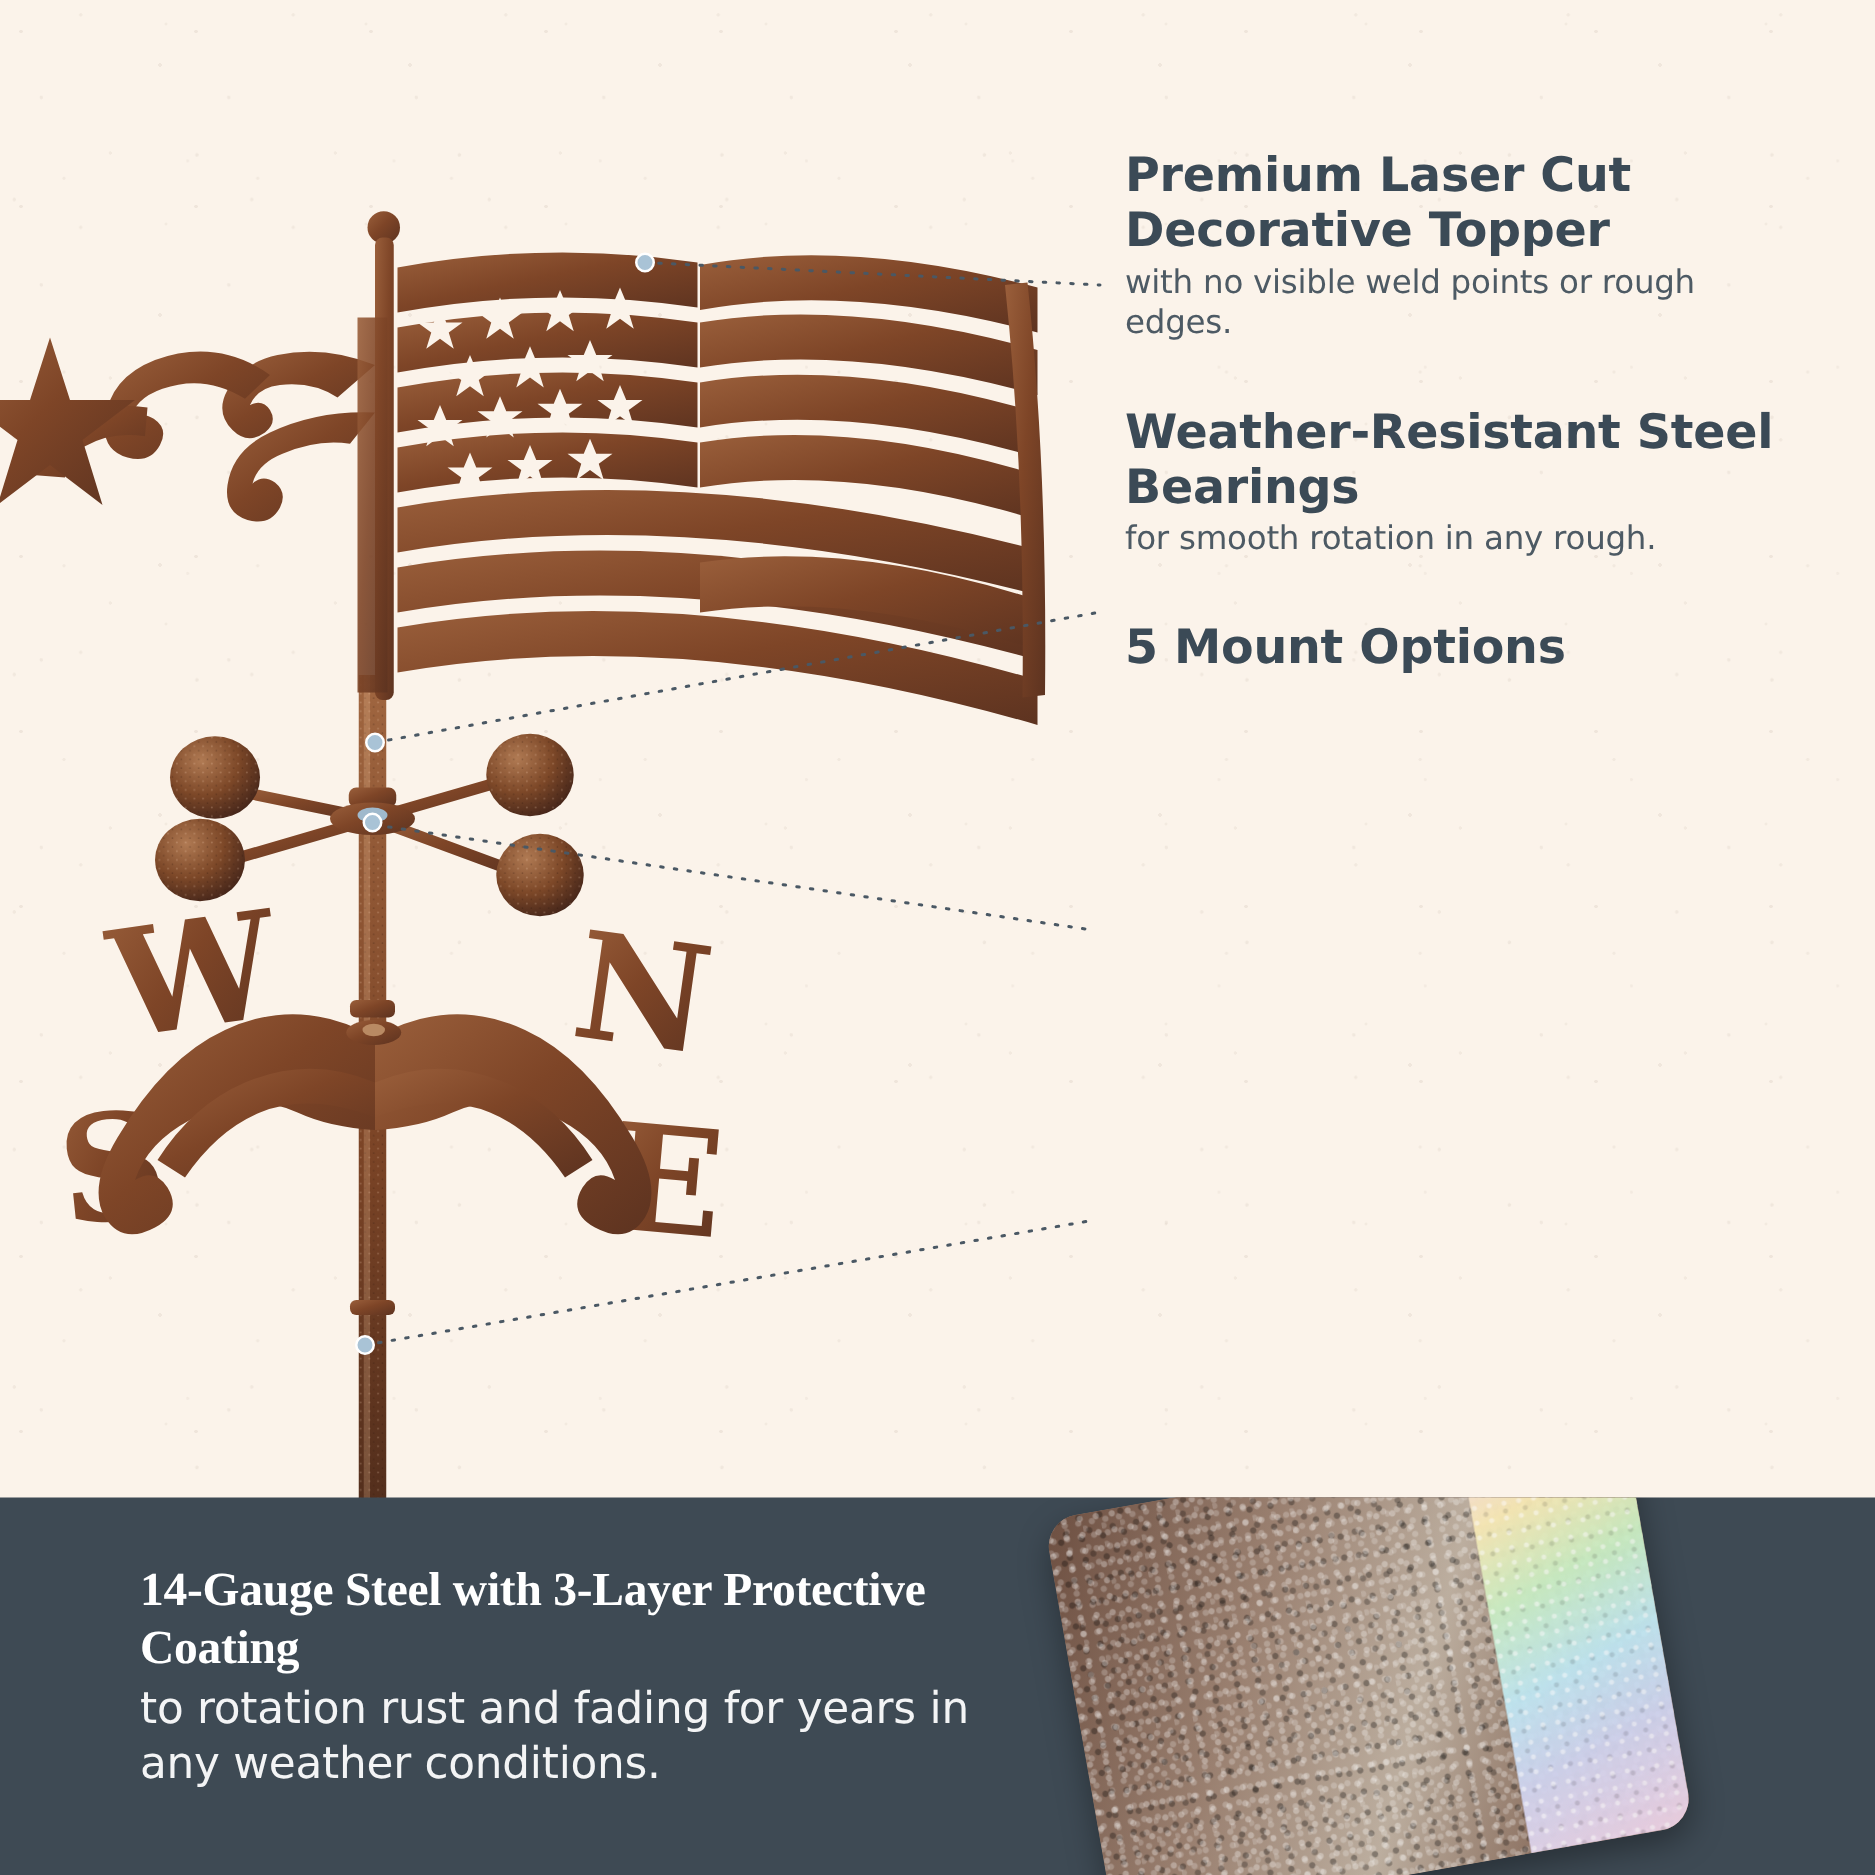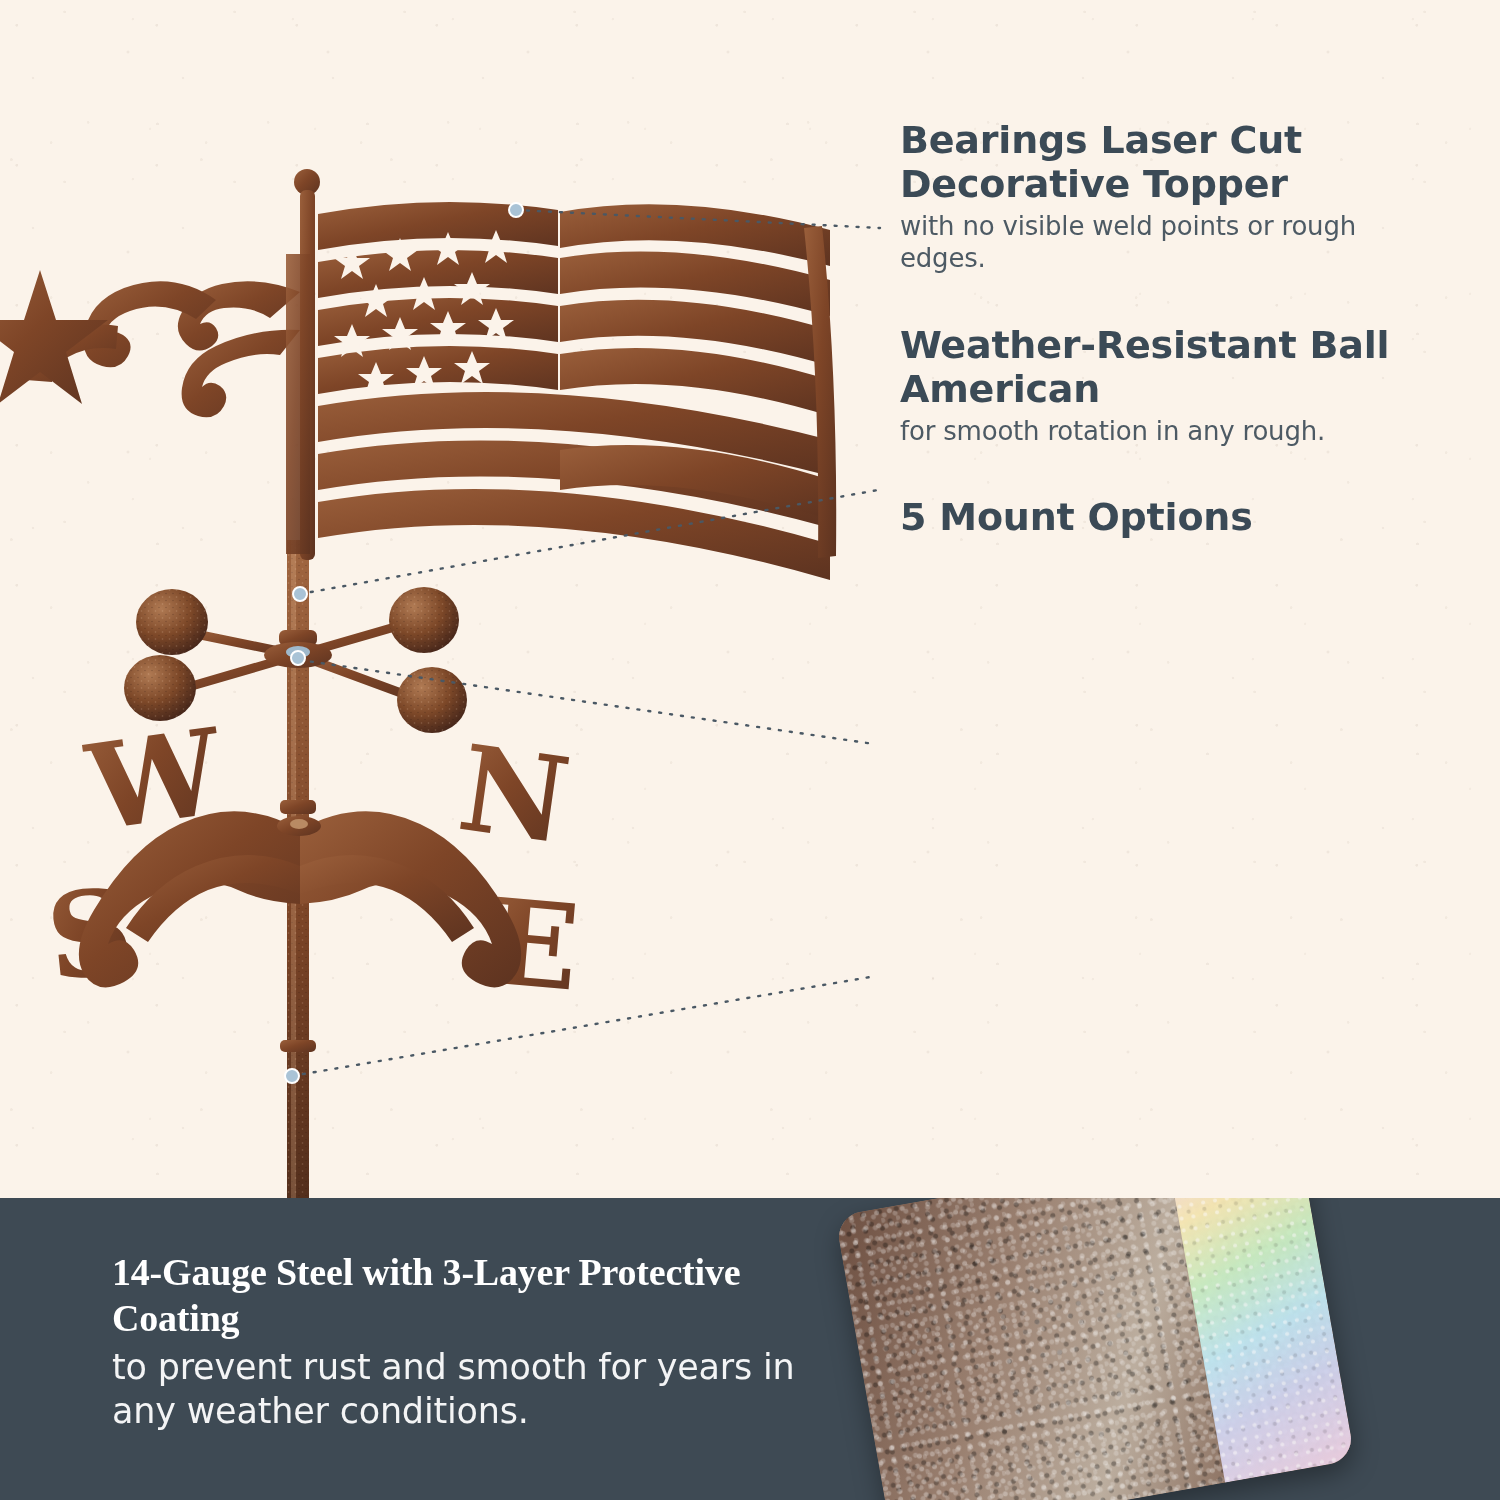--- a/index.html
+++ b/index.html
@@ -307,37 +307,37 @@
       <line x1="292" y1="1076" x2="876" y2="976"></line>
     </g>
     <circle class="dotc" cx="516" cy="210" r="7" fill="#a9c3d6" stroke="#ffffff" stroke-width="2"></circle>
     <circle class="dotc" cx="300" cy="594" r="7" fill="#a9c3d6" stroke="#ffffff" stroke-width="2"></circle>
     <circle class="dotc" cx="298" cy="658" r="7" fill="#a9c3d6" stroke="#ffffff" stroke-width="2"></circle>
     <circle class="dotc" cx="292" cy="1076" r="7" fill="#a9c3d6" stroke="#ffffff" stroke-width="2"></circle>
   </svg>
 
   <div class="features">
     <div class="feature">
-      <div class="feature-head">Bearings Laser Cut Decorative Topper</div>
+      <div class="feature-head">Premium Laser Cut Decorative Topper</div>
       <div class="feature-body">with no visible weld points or rough edges.</div>
     </div>
     <div class="feature">
     </div>
     <div class="feature">
-      <div class="feature-head">Weather-Resistant Ball American</div>
+      <div class="feature-head">Weather-Resistant Steel Bearings</div>
       <div class="feature-body">for smooth rotation in any rough.</div>
     </div>
     <div class="feature">
       <div class="feature-head">5 Mount Options</div>
     </div>
   </div>
 
   <div class="band">
     <div class="band-text">
       <div class="band-head">14-Gauge Steel with 3-Layer Protective Coating</div>
-      <div class="band-body">to prevent rust and smooth for years in any weather conditions.</div>
+      <div class="band-body">to rotation rust and fading for years in any weather conditions.</div>
     </div>
     <div class="swatch">
       <div class="swatch-metal"></div>
       <div class="swatch-rainbow"></div>
     </div>
   </div>
 </div>
 
 </body></html>

